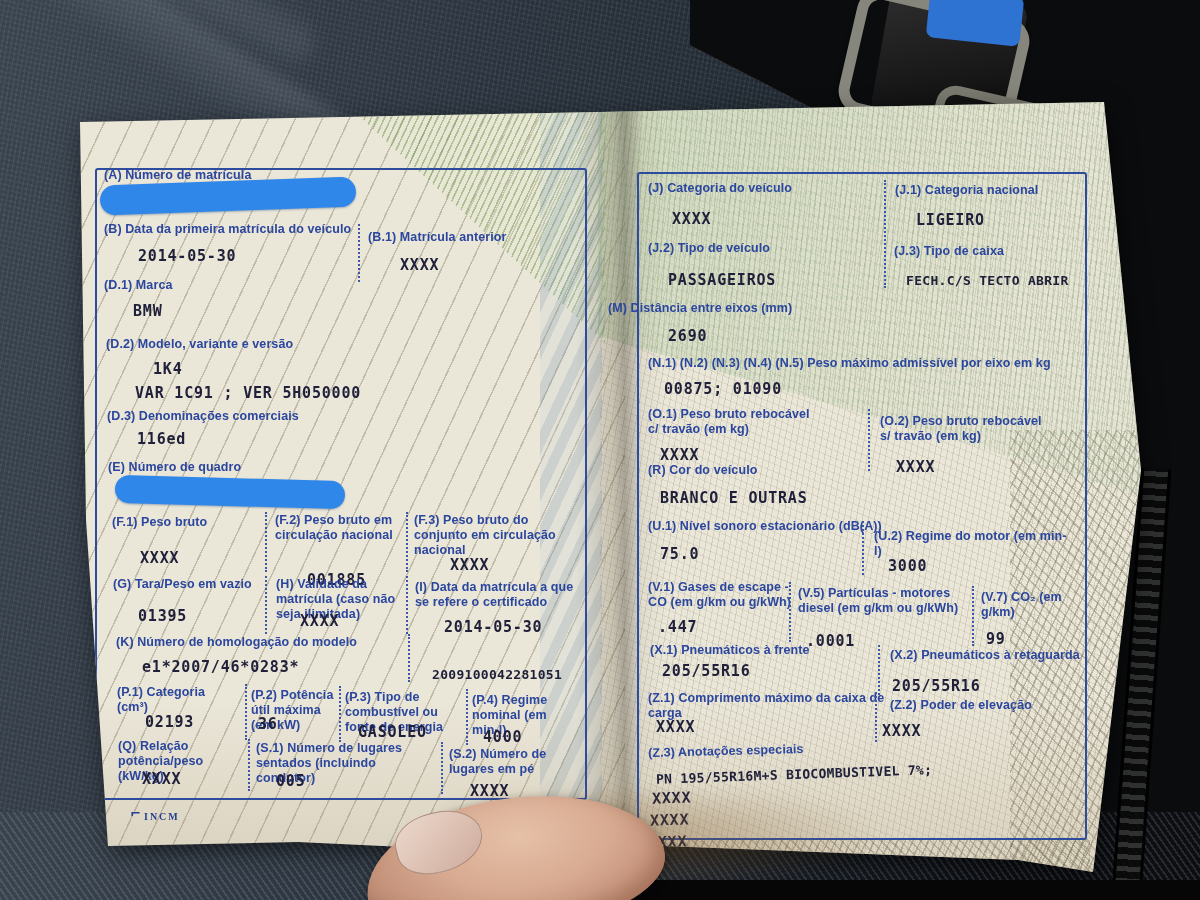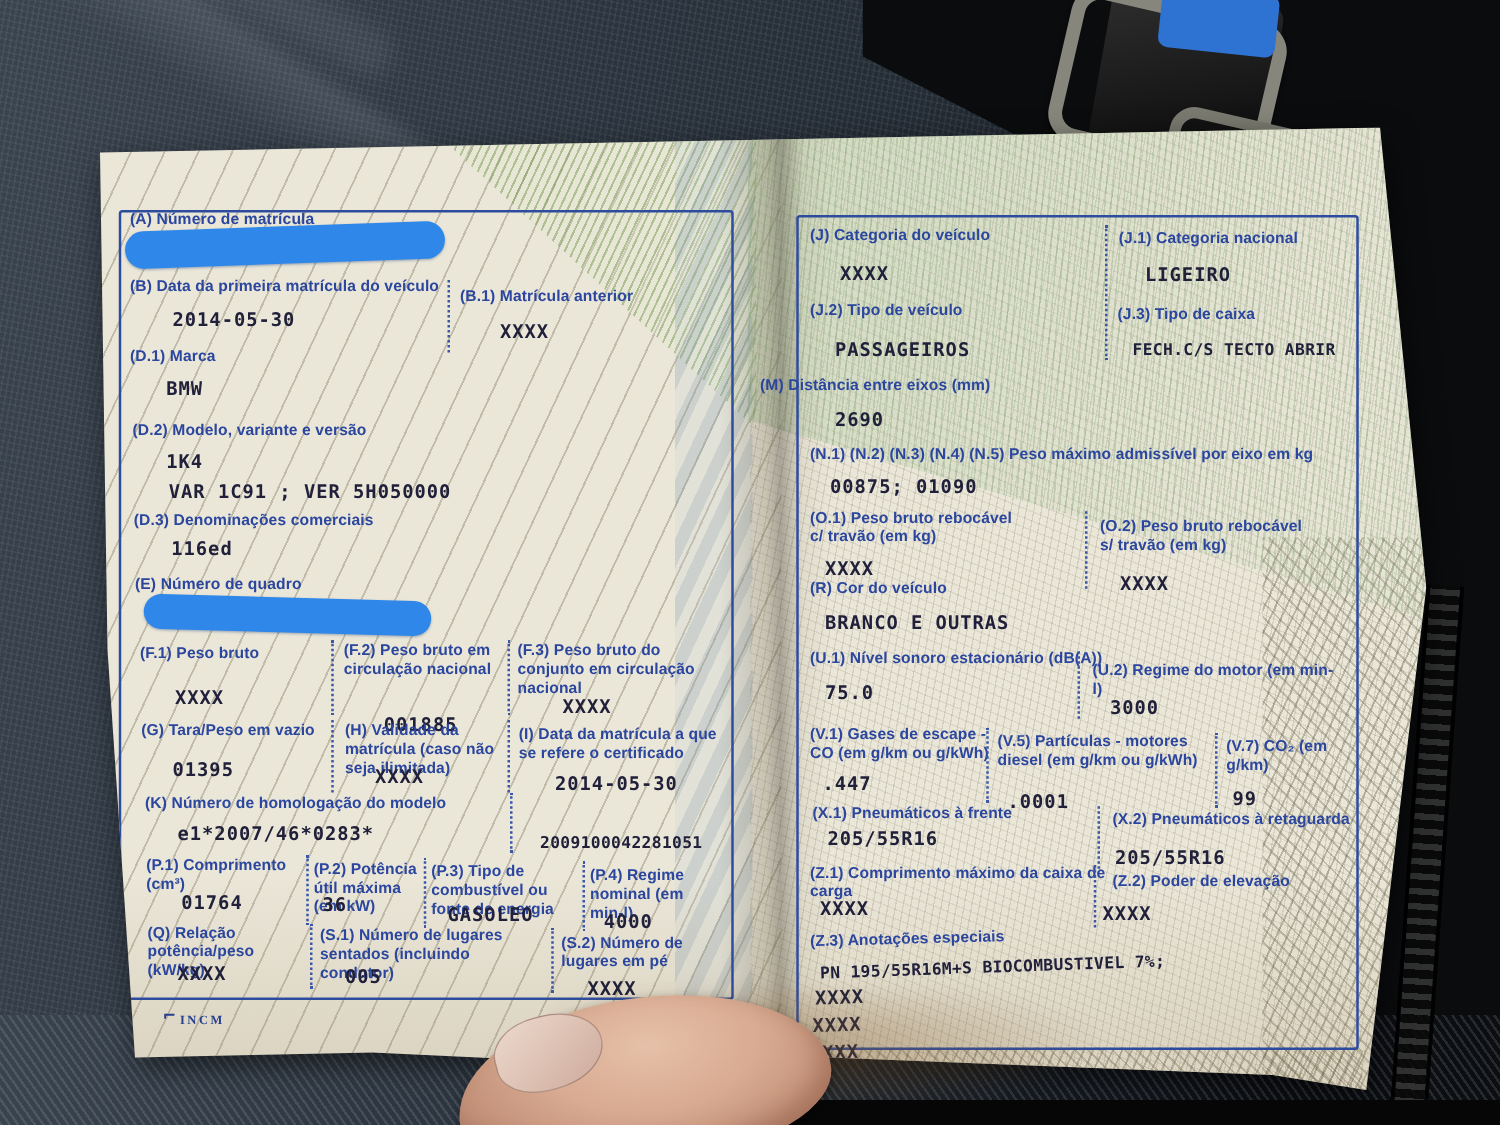--- a/index.html
+++ b/index.html
@@ -136,21 +136,21 @@
       <div class="lbl" style="left:104px;top:222px;width:260px;">(B) Data da primeira matrícula do veículo</div>
       <div class="val" style="left:138px;top:248px;">2014-05-30</div>
       <div class="sep" style="left:358px;top:224px;height:58px;"></div>
       <div class="lbl" style="left:368px;top:230px;width:190px;">(B.1) Matrícula anterior</div>
       <div class="val" style="left:400px;top:257px;">XXXX</div>
 
       <div class="lbl" style="left:104px;top:278px;width:200px;">(D.1) Marca</div>
       <div class="val" style="left:133px;top:303px;">BMW</div>
 
       <div class="lbl" style="left:106px;top:337px;width:260px;">(D.2) Modelo, variante e versão</div>
-      <div class="val" style="left:133px;top:361px;">1K4</div>
+      <div class="val" style="left:153px;top:361px;">1K4</div>
       <div class="val" style="left:135px;top:385px;">VAR 1C91 ; VER 5H050000</div>
 
       <div class="lbl" style="left:107px;top:409px;width:260px;">(D.3) Denominações comerciais</div>
       <div class="val" style="left:137px;top:431px;">116ed</div>
 
       <div class="lbl" style="left:108px;top:460px;width:220px;">(E) Número de quadro</div>
       <div class="redact" style="left:115px;top:478px;width:230px;height:28px;transform:rotate(1.6deg);"></div>
 
       <div class="lbl" style="left:112px;top:515px;width:125px;">(F.1) Peso bruto</div>
       <div class="sep" style="left:265px;top:512px;height:60px;"></div>
@@ -168,28 +168,28 @@
       <div class="lbl" style="left:415px;top:580px;width:165px;">(I) Data da matrícula a que se refere o certificado</div>
       <div class="val" style="left:138px;top:608px;">01395</div>
       <div class="val" style="left:300px;top:613px;">XXXX</div>
       <div class="val" style="left:444px;top:619px;">2014-05-30</div>
 
       <div class="lbl" style="left:116px;top:635px;width:280px;">(K) Número de homologação do modelo</div>
       <div class="sep" style="left:408px;top:634px;height:48px;"></div>
       <div class="val" style="left:142px;top:659px;">e1*2007/46*0283*</div>
       <div class="val sm" style="left:432px;top:668px;">2009100042281051</div>
 
-      <div class="lbl" style="left:117px;top:685px;width:122px;">(P.1) Comprimento (cm³)</div>
+      <div class="lbl" style="left:117px;top:685px;width:122px;">(P.1) Categoria (cm³)</div>
       <div class="sep" style="left:245px;top:684px;height:56px;"></div>
       <div class="lbl" style="left:251px;top:688px;width:86px;">(P.2) Potência útil máxima (em kW)</div>
       <div class="sep" style="left:339px;top:686px;height:56px;"></div>
       <div class="lbl" style="left:345px;top:690px;width:118px;">(P.3) Tipo de combustível ou fonte de energia</div>
       <div class="sep" style="left:466px;top:689px;height:56px;"></div>
       <div class="lbl" style="left:472px;top:693px;width:105px;">(P.4) Regime nominal (em min-l)</div>
-      <div class="val" style="left:145px;top:714px;">01764</div>
+      <div class="val" style="left:145px;top:714px;">02193</div>
       <div class="val" style="left:258px;top:716px;">36</div>
       <div class="val" style="left:358px;top:724px;">GASOLEO</div>
       <div class="val" style="left:483px;top:729px;">4000</div>
 
       <div class="lbl" style="left:118px;top:739px;width:128px;">(Q) Relação potência/peso (kW/kg)</div>
       <div class="sep" style="left:248px;top:739px;height:52px;"></div>
       <div class="lbl" style="left:256px;top:741px;width:182px;">(S.1) Número de lugares sentados (incluindo condutor)</div>
       <div class="sep" style="left:441px;top:742px;height:52px;"></div>
       <div class="lbl" style="left:449px;top:747px;width:115px;">(S.2) Número de lugares em pé</div>
       <div class="val" style="left:142px;top:771px;">XXXX</div>

